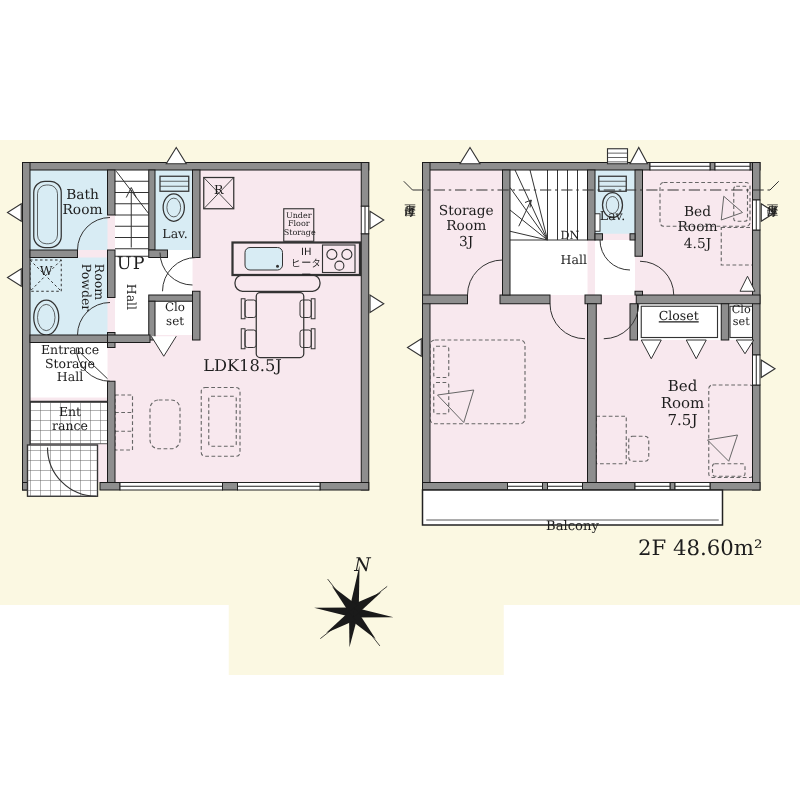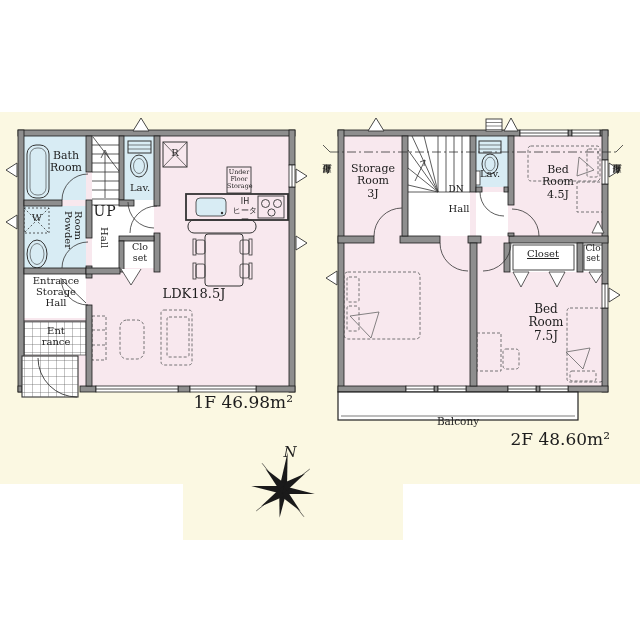--- a/index.html
+++ b/index.html
@@ -323,21 +323,20 @@
 Hall</div>
   <div class="lbl" style="left:41px;top:325px;width:30px;font-size:10px;">Ent
 rance</div>
   <div class="lbl" style="left:153px;top:287px;width:82px;font-size:13px;">LDK18.5J</div>
   <div class="lbl" style="left:166px;top:147px;width:18px;font-size:10px;">R</div>
   <div class="lbl" style="left:227px;top:169px;width:24px;font-size:6.4px;">Under
 Floor
 Storage</div>
   <div class="lbl" style="left:229px;top:198px;width:32px;font-size:8px;font-family:'DejaVu Sans',sans-serif;">IH
 ヒーター</div>
-  <div class="lbl right" style="left:158px;top:393px;width:135px;font-size:17px;">1F 46.98m²</div>
 
   <div class="lbl" style="left:344px;top:163px;width:58px;font-size:11px;">Storage
 Room
 3J</div>
   <div class="lbl" style="left:444px;top:184px;width:24px;font-size:9px;">DN</div>
   <div class="lbl" style="left:441px;top:203px;width:36px;font-size:10px;">Hall</div>
   <div class="lbl" style="left:474px;top:168px;width:32px;font-size:10px;">Lav.</div>
   <div class="lbl" style="left:534px;top:164px;width:48px;font-size:11px;">Bed
 Room
 4.5J</div>

